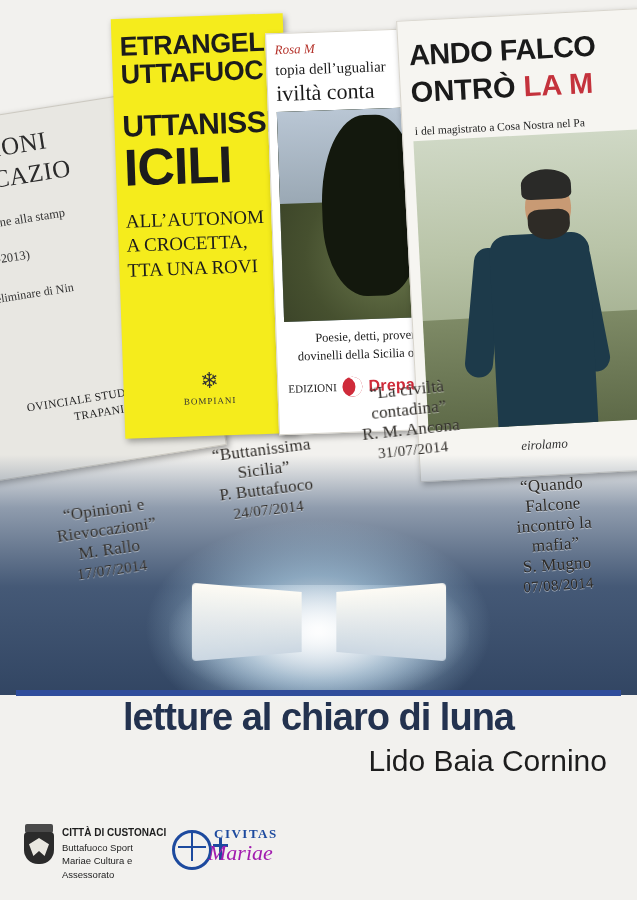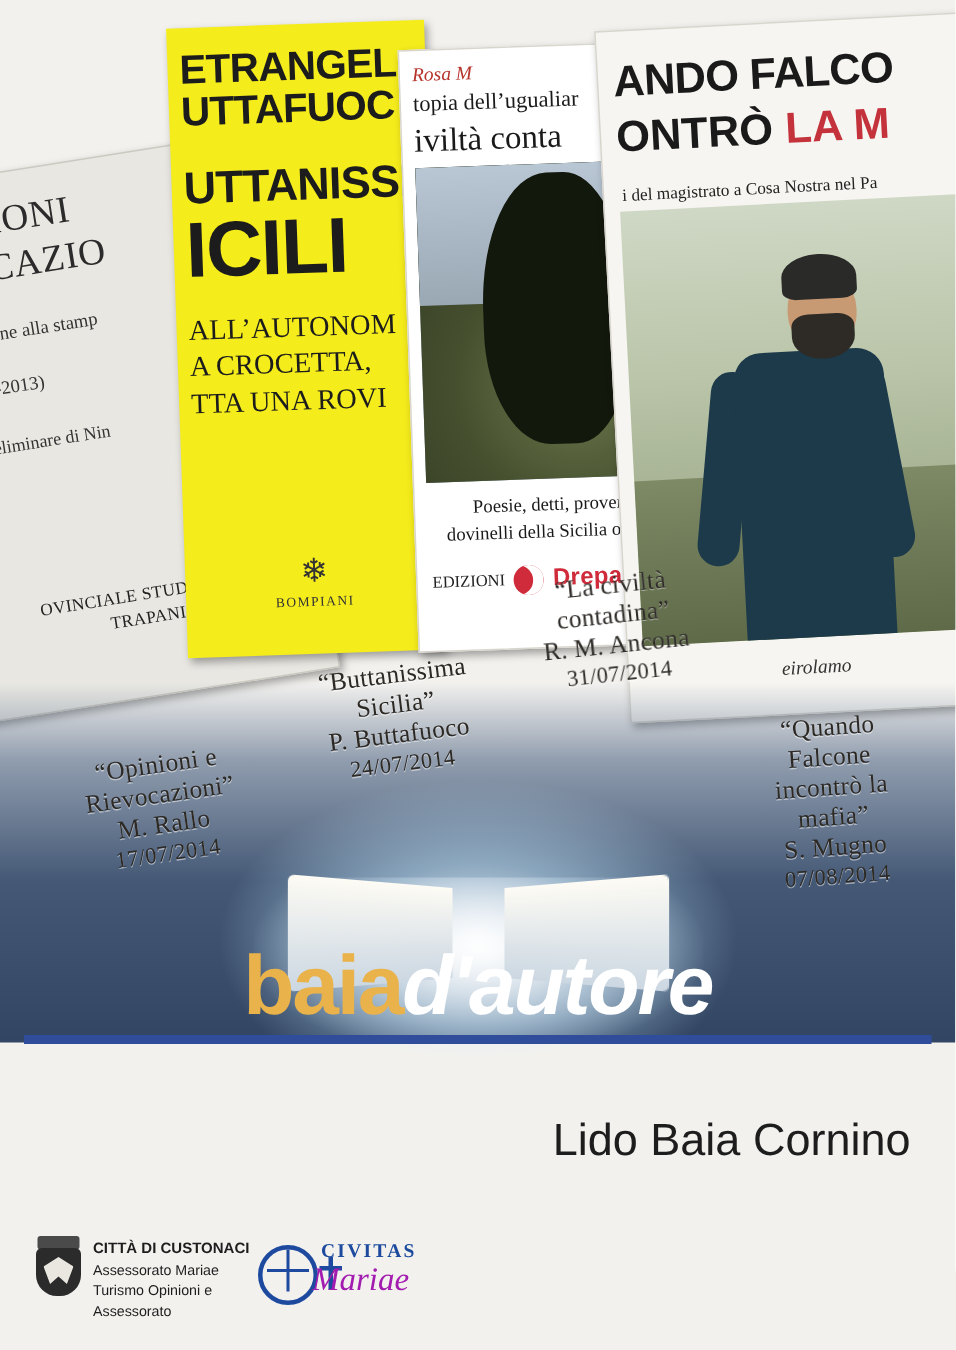--- a/index.html
+++ b/index.html
@@ -664,37 +664,35 @@
   <div class="caption cap4">
     <span>“Quando</span><br>
     <span>Falcone</span><br>
     <span>incontrò la</span><br>
     <span>mafia”</span><br>
     <span>S. Mugno</span>
     <span class="date">07/08/2014</span>
   </div>
 
   <div class="bottom">
-    <div class="title-main">
-      <span class="baia">baia</span><span class="dautore">d'autore</span>
-    </div>
     <div class="rule"></div>
+    <div class="title-sub">letture al chiaro di luna</div>
     <div class="venue">Lido Baia Cornino</div>
   </div>
 
   <div class="footer">
     <div class="crest">
       <div class="crown"></div>
       <div class="shield"></div>
       <div class="eagle"></div>
     </div>
     <div class="city-text">
       <span class="city-name">CITTÀ DI CUSTONACI</span><br>
-      <span>Assessorato Mariae</span><br>
-      <span>Turismo Opinioni e</span><br>
+      <span>Buttafuoco Sport</span><br>
+      <span>Mariae Cultura e</span><br>
       <span>Assessorato</span>
     </div>
 
     <div class="civitas">
       <div class="wheel"></div>
       <div class="civ-word">CIVITAS</div>
       <div class="cross">
         <div class="v"></div>
         <div class="h"></div>
       </div>

